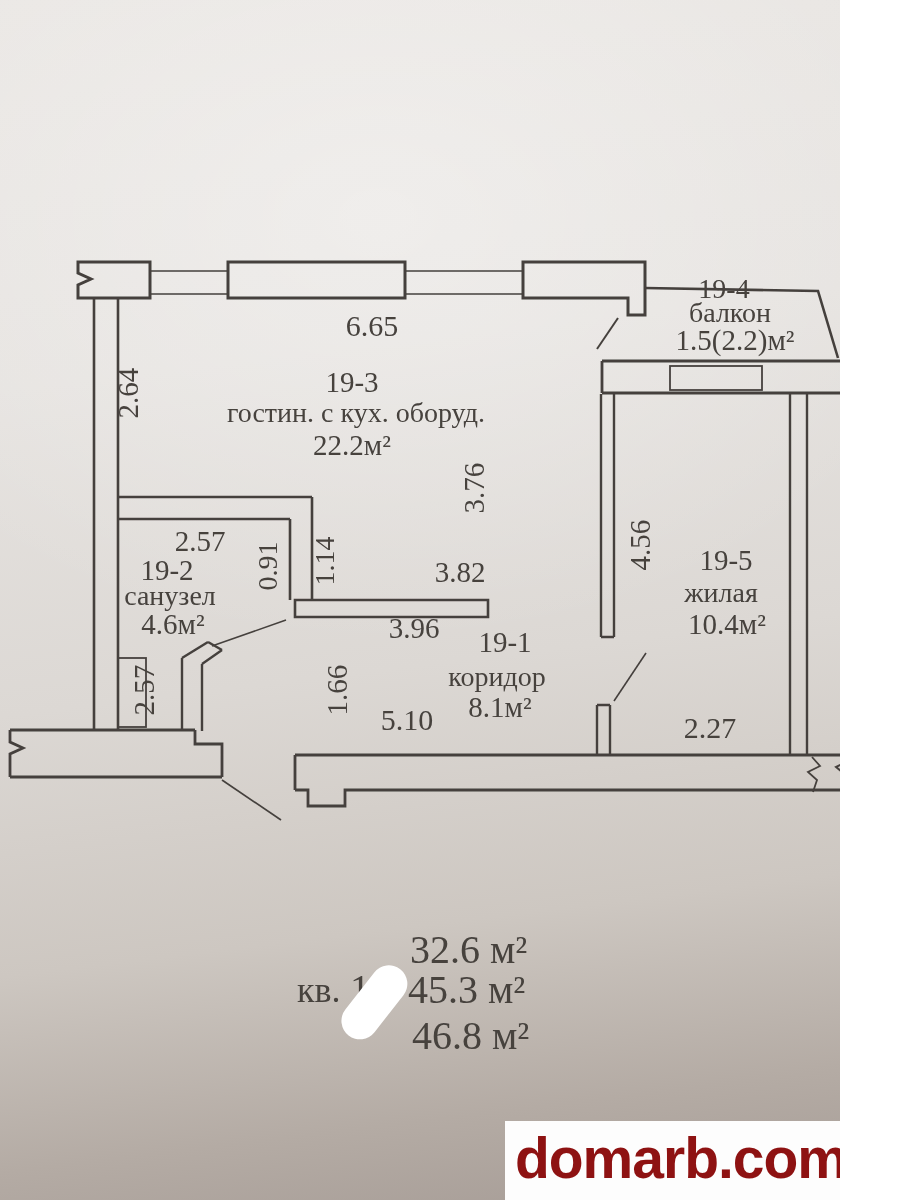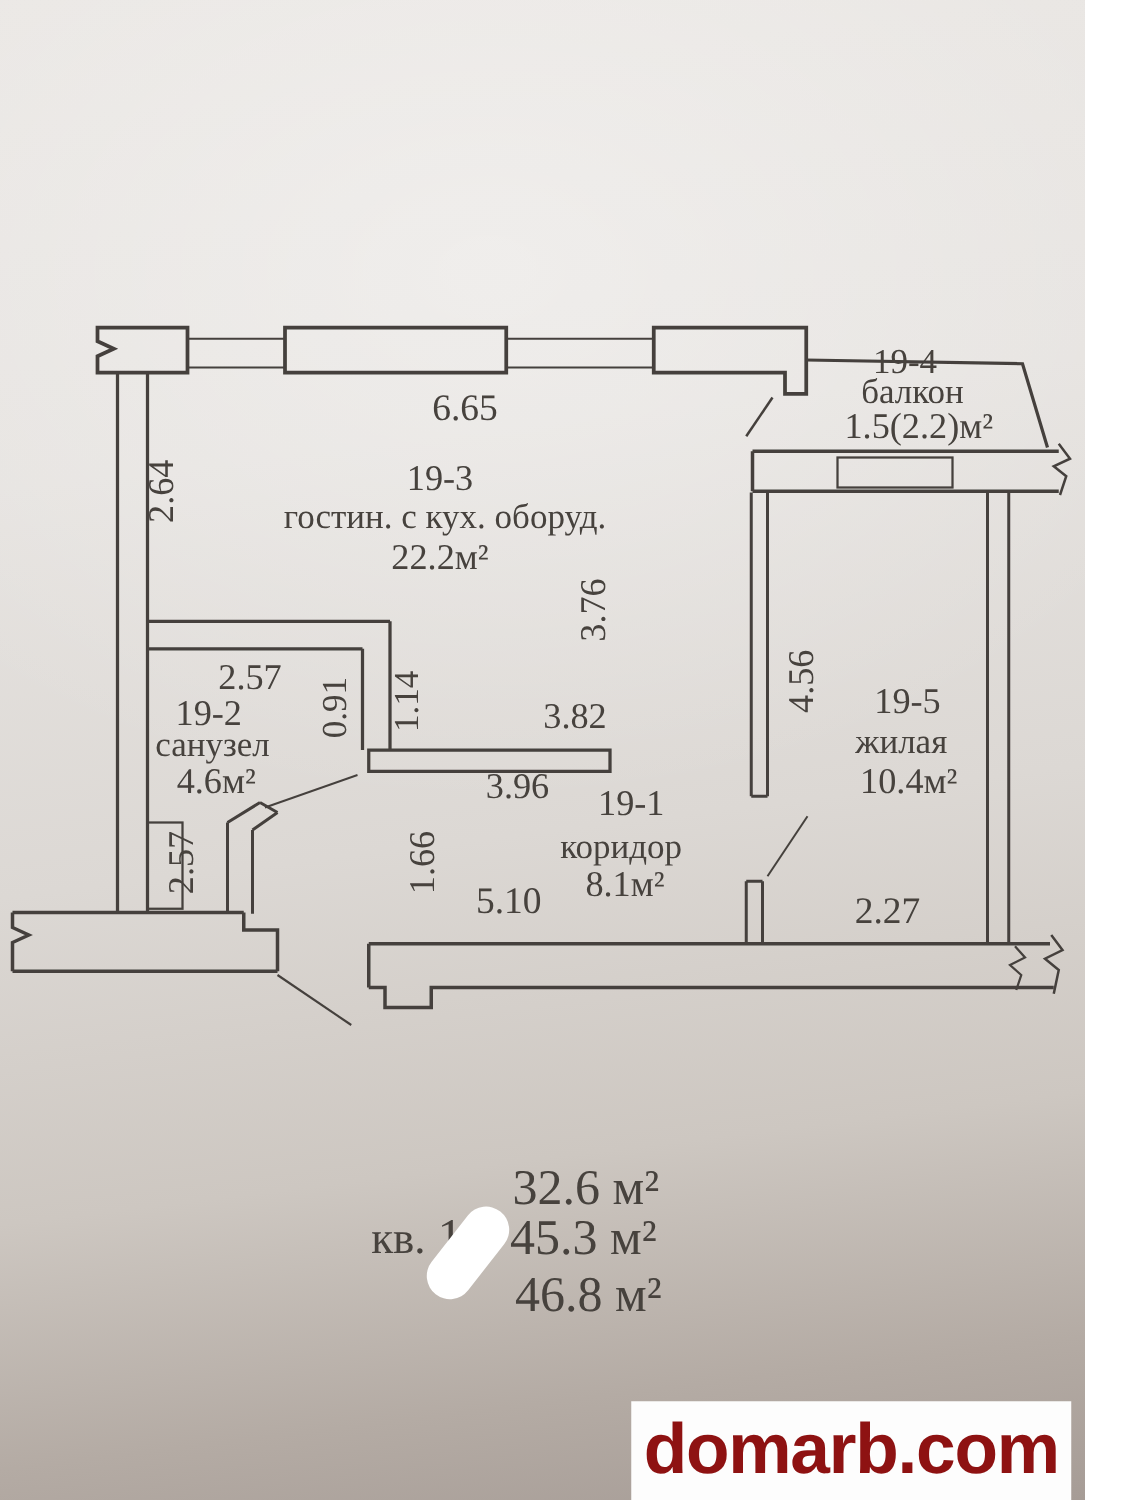--- a/index.html
+++ b/index.html
@@ -4,21 +4,20 @@
 <style>
   html,body{margin:0;padding:0;}
   .photo{
     position:relative;
     width:840px;height:1200px;
     overflow:hidden;
     background:
       radial-gradient(120% 60% at 45% 18%, rgba(255,255,255,.35) 0%, rgba(255,255,255,0) 60%),
       linear-gradient(173deg,#eae7e4 0%, #e6e3e0 30%, #dcd8d4 55%, #cdc7c1 75%, #b4aba4 90%, #a69c96 100%);
     font-family:"Liberation Serif", serif;
-    padding-left:28px;
   }
   svg{position:absolute;left:0;top:0;}
   .wall{stroke:#45413d;fill:none;stroke-linejoin:miter;stroke-linecap:butt;}
   .t{fill:#46423e;}
   .wm-text{font-family:"Liberation Sans", sans-serif;font-weight:bold;letter-spacing:-1px;}
 </style>
 </head>
 <body>
 
 <div class="photo">

